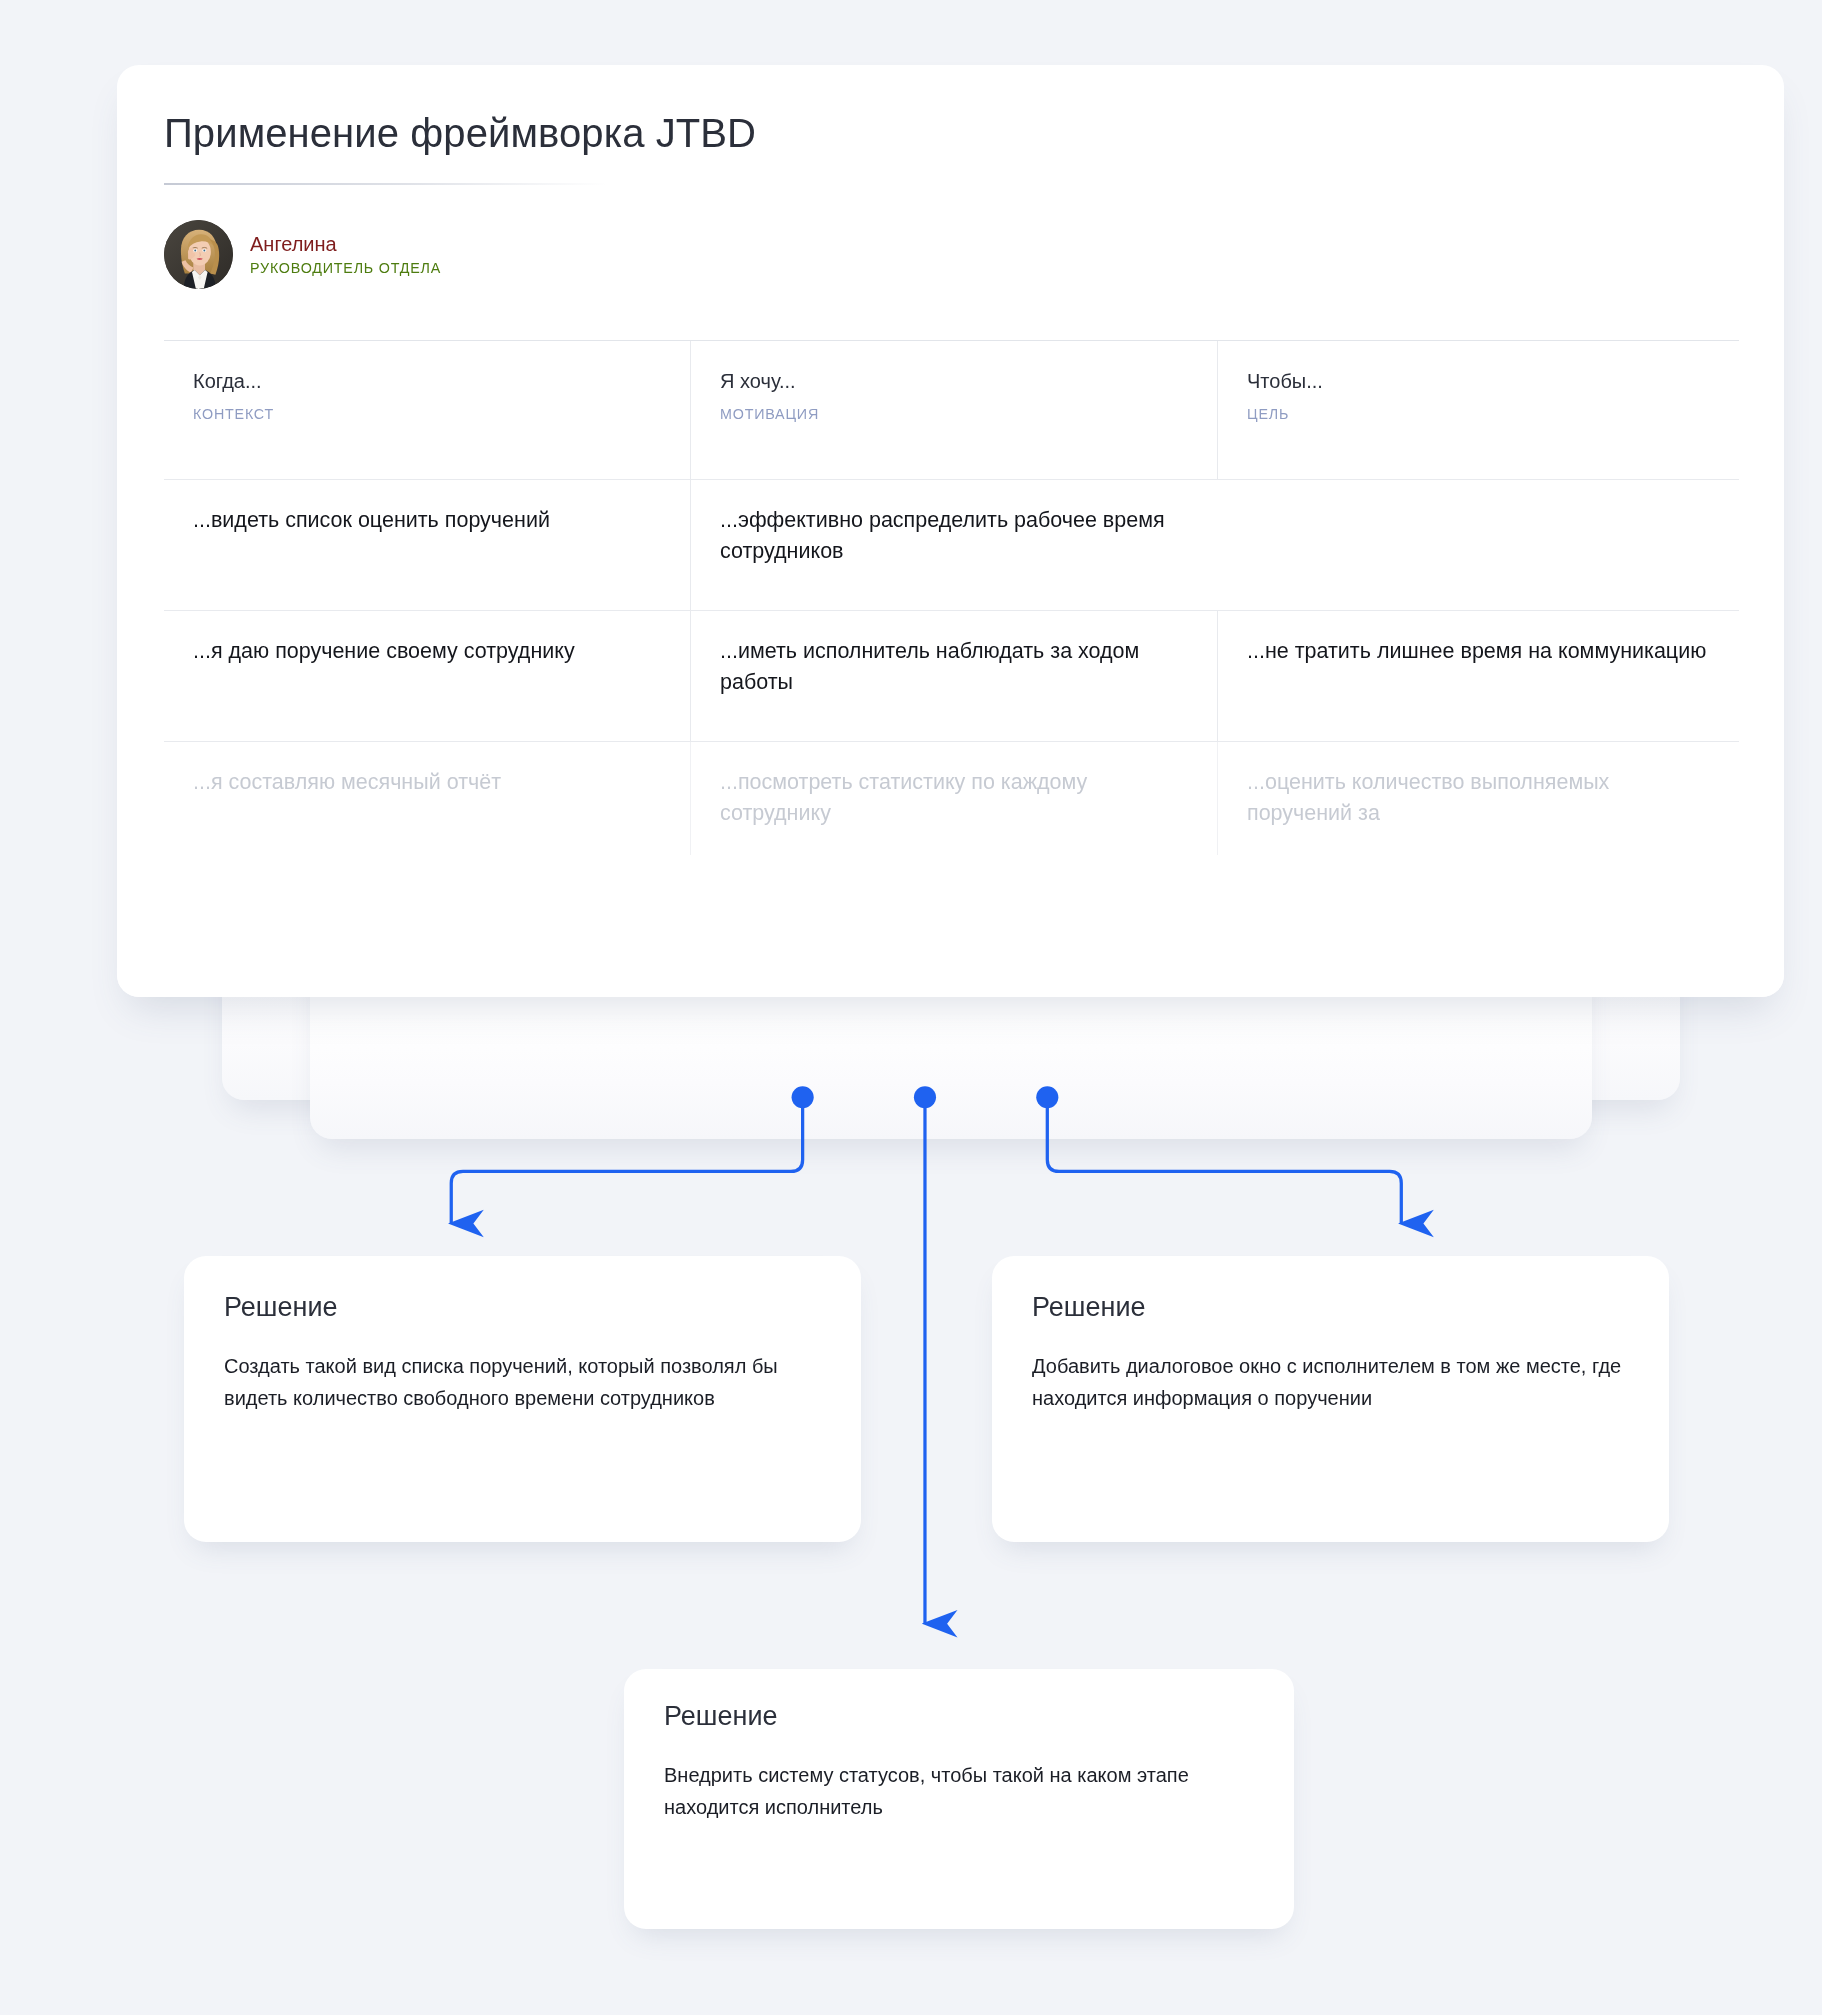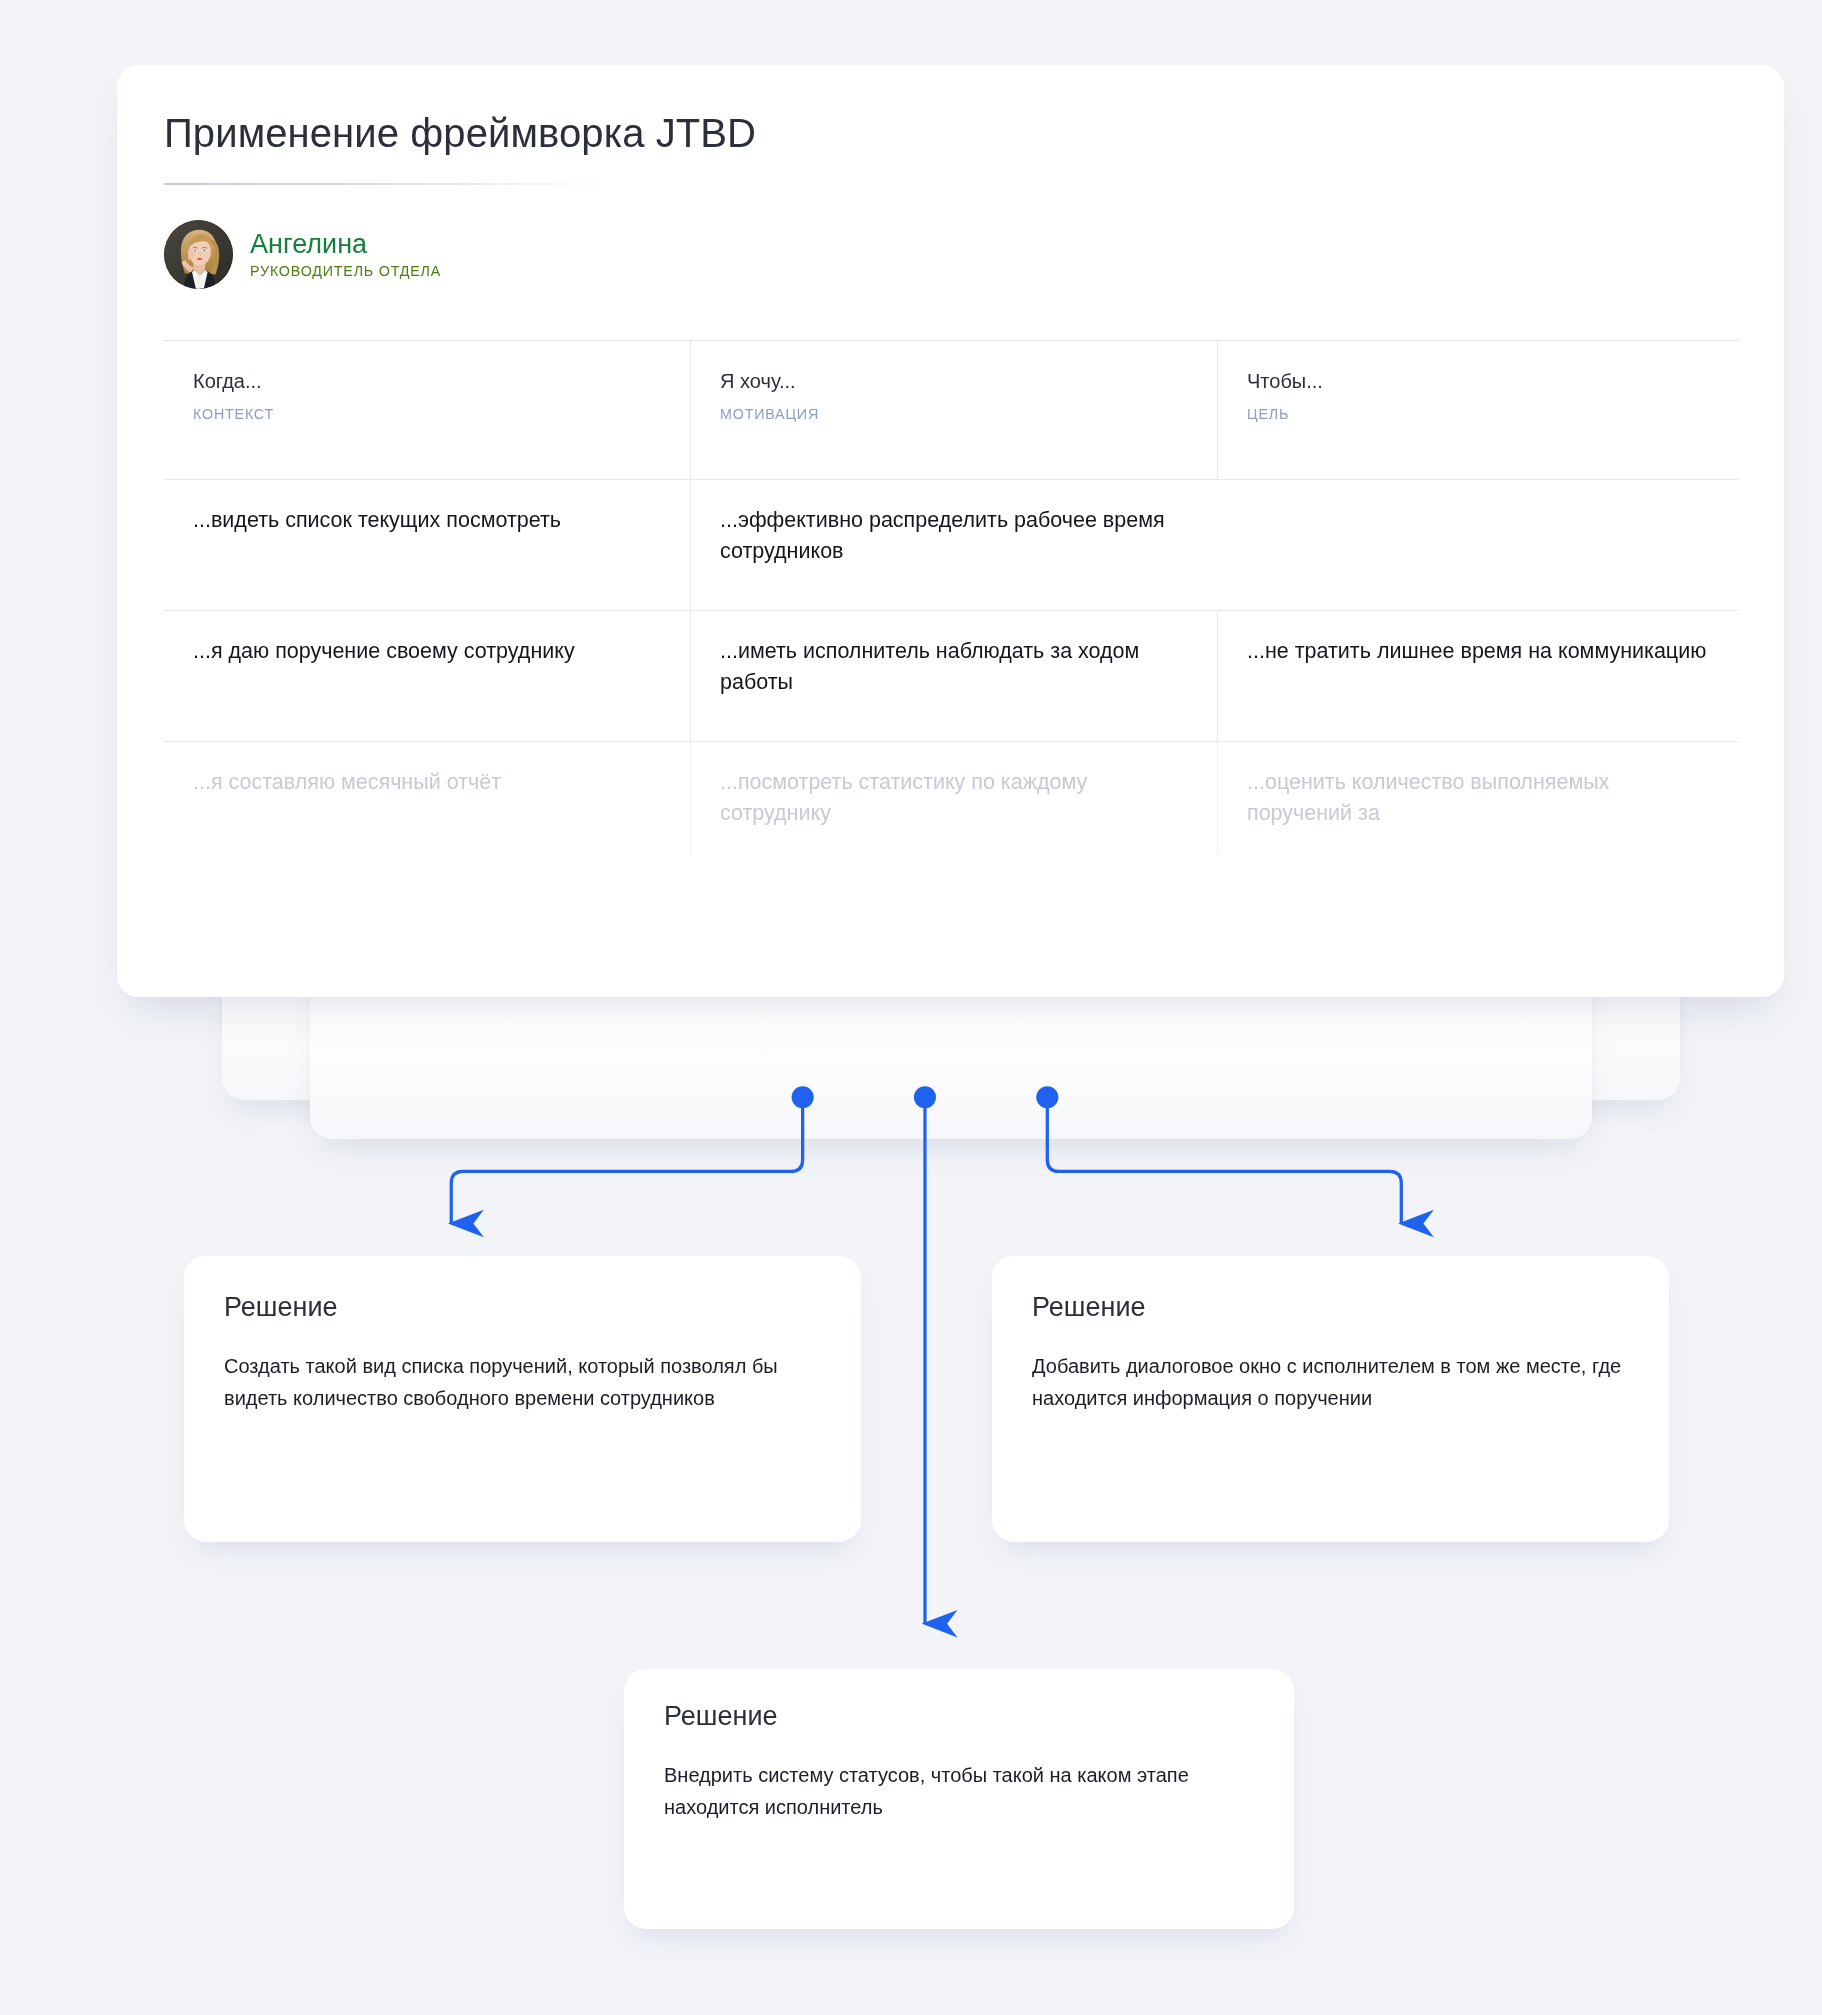--- a/index.html
+++ b/index.html
@@ -77,22 +77,22 @@
     border-radius: 50%;
     overflow: hidden;
     flex: 0 0 auto;
     position: relative;
     background: #3a3732;
     box-shadow: 0 0 0 0.7px rgba(0,0,0,0.06) inset;
   }
   .avatar svg { display: block; width: 69px; height: 69px; }
   .persona-text { display: flex; flex-direction: column; gap: 6.5px; }
   .persona-name {
-    font-size: 27px;
-    color: #15803d;
+    font-size: 20px;
+    color: #7f1d1d;
     font-weight: 400;
     line-height: 1;
   }
   .persona-role {
     font-size: 14.3px;
     letter-spacing: 0.8px;
     color: #4d7c0f;
     font-weight: 400;
     text-transform: uppercase;
     line-height: 1;
@@ -269,21 +269,21 @@
           <div class="head-sub">МОТИВАЦИЯ</div>
         </div>
         <div class="jtbd-cell">
           <div class="head-title">Чтобы...</div>
           <div class="head-sub">ЦЕЛЬ</div>
         </div>
       </div>
 
       <div class="jtbd-row">
         <div class="jtbd-cell">
-          <div class="cell-text">...видеть список текущих посмотреть</div>
+          <div class="cell-text">...видеть список оценить поручений</div>
         </div>
         <div class="jtbd-cell">
           <div class="cell-text">...эффективно распределить рабочее время сотрудников</div>
         </div>
       </div>
 
       <div class="jtbd-row">
         <div class="jtbd-cell">
           <div class="cell-text">...я даю поручение своему сотруднику</div>
         </div>

